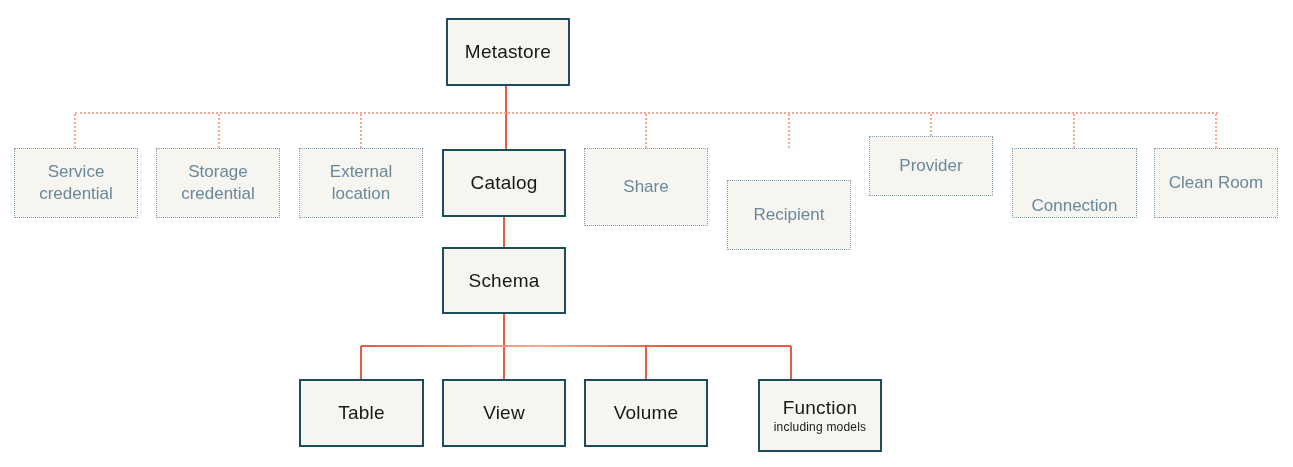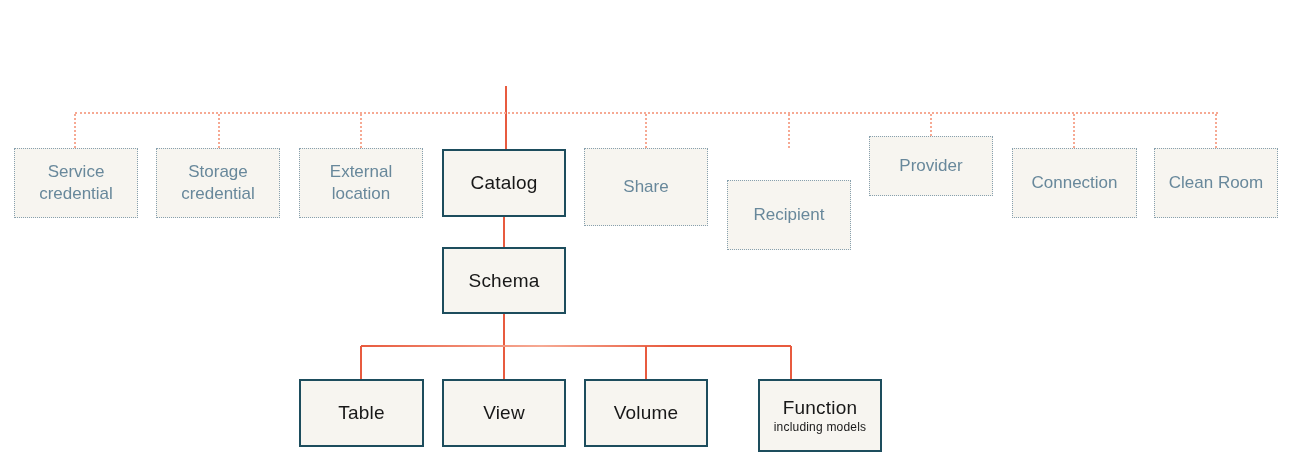--- a/index.html
+++ b/index.html
@@ -54,21 +54,21 @@
   }
   
   .n-metastore{left:446px;top:18px;width:124px;height:68px;}
   .n-service{left:14px;top:148px;width:124px;height:70px;}
   .n-storage{left:156px;top:148px;width:124px;height:70px;}
   .n-external{left:299px;top:148px;width:124px;height:70px;}
   .n-catalog{left:442px;top:149px;width:124px;height:68px;}
   .n-share{left:584px;top:148px;width:124px;height:78px;}
   .n-recipient{left:727px;top:148px;width:124px;height:70px;margin-top:32px;}
   .n-provider{left:869px;top:136px;width:124px;height:60px;}
-  .n-connection{left:1012px;top:148px;width:125px;height:70px;}
+  .n-connection{left:1012px;top:148px;width:125px;height:70px;justify-content:flex-end;}
   .n-cleanroom{left:1154px;top:148px;width:124px;height:70px;}
   .n-schema{left:442px;top:247px;width:124px;height:67px;}
   .n-table{left:299px;top:379px;width:125px;height:68px;}
   .n-view{left:442px;top:379px;width:124px;height:68px;}
   .n-volume{left:584px;top:379px;width:124px;height:68px;}
   .n-function{left:729px;top:379px;width:124px;height:73px;margin-left:29px;}
   
   .line{position:absolute;}
   .v-solid{width:2px;background:var(--line-solid);}
   .l-meta-cat{left:505px;top:86px;height:63px;}
@@ -113,20 +113,23 @@
   <div class="line v-dotted vd-6"></div>
   <div class="line v-dotted vd-7"></div>
   <div class="line v-dotted vd-8"></div>
   <div class="line v-solid l-cat-schema"></div>
   <div class="line v-solid l-schema-view"></div>
   <div class="line h-bottom"></div>
   <div class="line v-solid vb vb-table"></div>
   <div class="line v-solid vb vb-volume"></div>
   <div class="line v-solid vb vb-function"></div>
 
+  <div class="node solid n-metastore">
+    <span>Metastore</span>
+  </div>
 
   <div class="node dotted n-service">
     <span>Service credential</span>
   </div>
   <div class="node dotted n-storage">
     <span>Storage credential</span>
   </div>
   <div class="node dotted n-external">
     <span>External location</span>
   </div>

